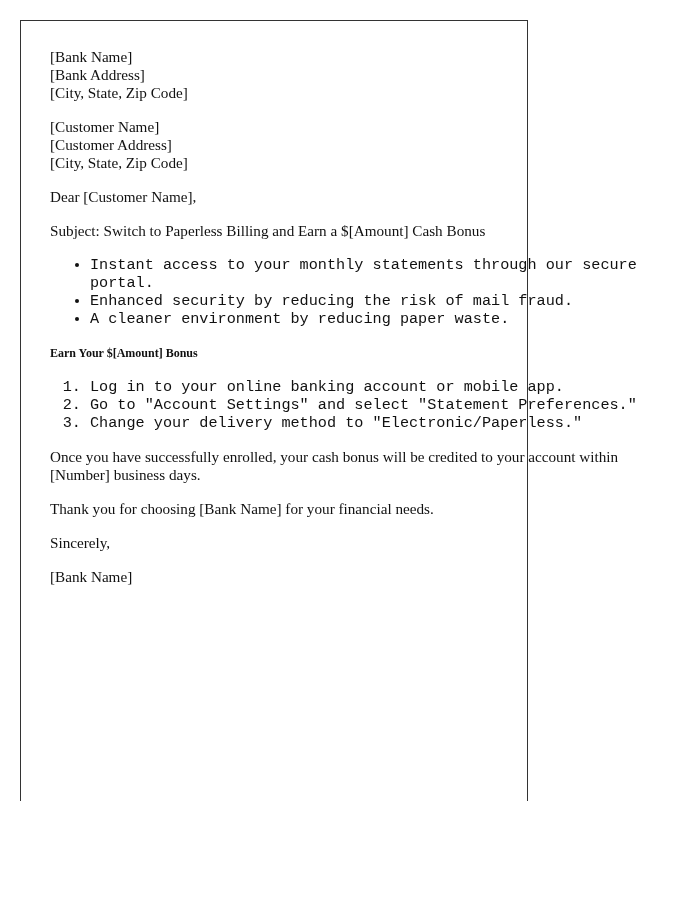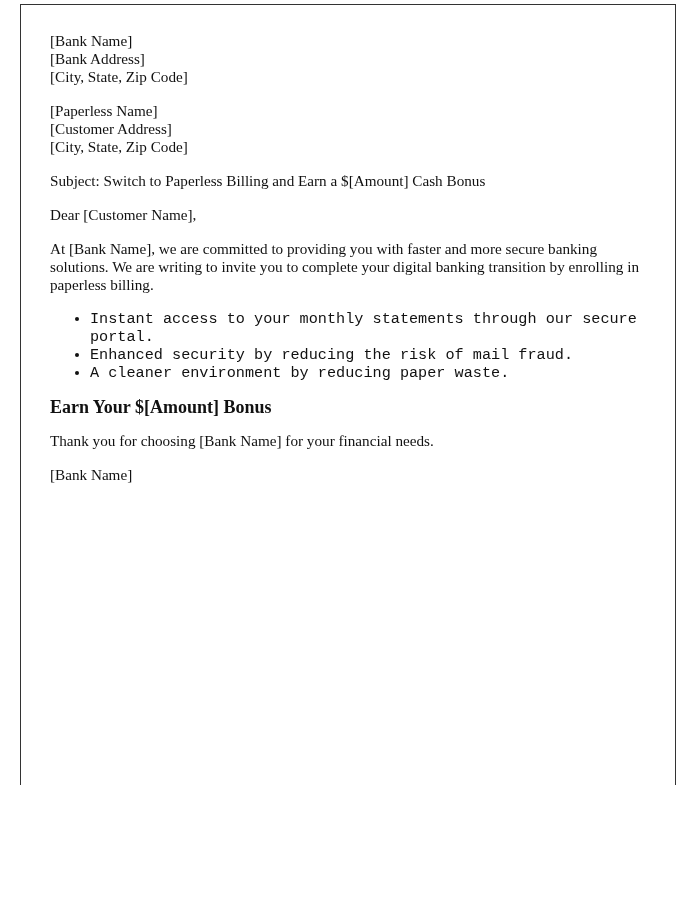--- a/index.html
+++ b/index.html
@@ -1,52 +1,58 @@
 <!DOCTYPE html>
 <html><head>
   <meta charset="utf-8">
   <style>
     html, body { margin: 0; padding: 0; background: #ffffff; }
     body { width: 700px; height: 900px; position: relative; overflow: hidden; }
     .page {
-      position: absolute; left: 20px; top: 4px; width: 656px; height: 781px;
+      position: absolute; left: 20px; top: 20px; width: 508px; height: 781px;
       border-left: 1px solid #333; border-right: 1px solid #333; border-top: 1px solid #333;
       box-sizing: border-box;
     }
     .content {
       position: absolute; left: 29px; top: 27px; width: 590px;
       font-family: "Liberation Serif", serif; font-size: 15.2px; line-height: 18px; color: #111;
     }
     p { margin: 0 0 16px 0; }
     ul, ol { margin: 0 0 16px 0; padding-left: 40px; font-family: Liberation Mono, monospace; }
     li { line-height: 18px; }
-    h3 { font-size: 18px; font-weight: bold; margin: 0 0 16px 0; line-height: 18px; }
+    h3 { font-size: 12px; font-weight: bold; margin: 0 0 16px 0; line-height: 18px; }
   </style>
 </head>
 <body>
 
 <div class="page">
   <div class="content">
     <p class="block">
       <span style="display:block">[Bank Name]</span>
       <span style="display:block">[Bank Address]</span>
       <span style="display:block">[City, State, Zip Code]</span>
     </p>
     <p class="block">
-      <span style="display:block">[Paperless Name]</span>
+      <span style="display:block">[Customer Name]</span>
       <span style="display:block">[Customer Address]</span>
       <span style="display:block">[City, State, Zip Code]</span>
     </p>
+    <p>Dear [Customer Name],</p>
     <p>Subject: Switch to Paperless Billing and Earn a $[Amount] Cash Bonus</p>
-    <p>Dear [Customer Name],</p>
-    <p>At [Bank Name], we are committed to providing you with faster and more secure banking solutions. We are writing to invite you to complete your digital banking transition by enrolling in paperless billing.</p>
     <ul>
       <li>Instant access to your monthly statements through our secure portal.</li>
       <li>Enhanced security by reducing the risk of mail fraud.</li>
       <li>A cleaner environment by reducing paper waste.</li>
     </ul>
     <h3>Earn Your $[Amount] Bonus</h3>
+    <ol>
+      <li>Log in to your online banking account or mobile app.</li>
+      <li>Go to "Account Settings" and select "Statement Preferences."</li>
+      <li>Change your delivery method to "Electronic/Paperless."</li>
+    </ol>
+    <p>Once you have successfully enrolled, your cash bonus will be credited to your account within [Number] business days.</p>
     <p>Thank you for choosing [Bank Name] for your financial needs.</p>
+    <p>Sincerely,</p>
     <p class="block">
       <span style="display:block">[Bank Name]</span>
     </p>
   </div>
 </div>
 
 </body></html>

